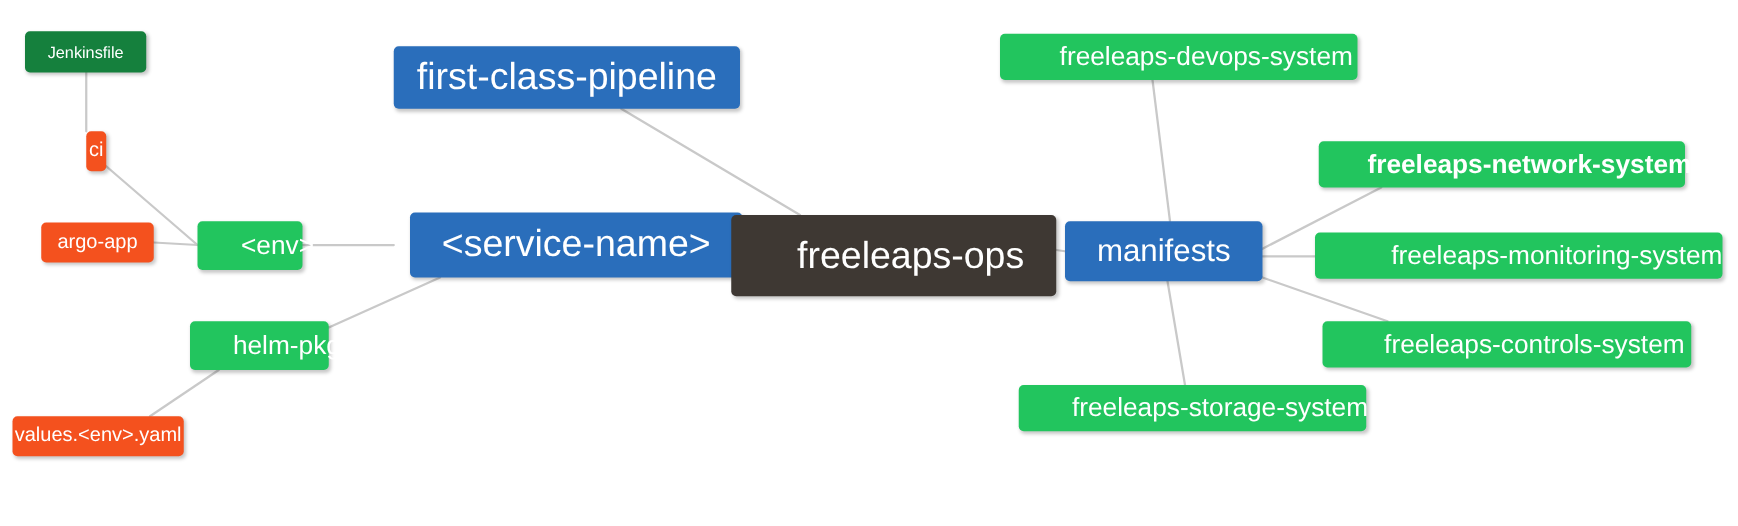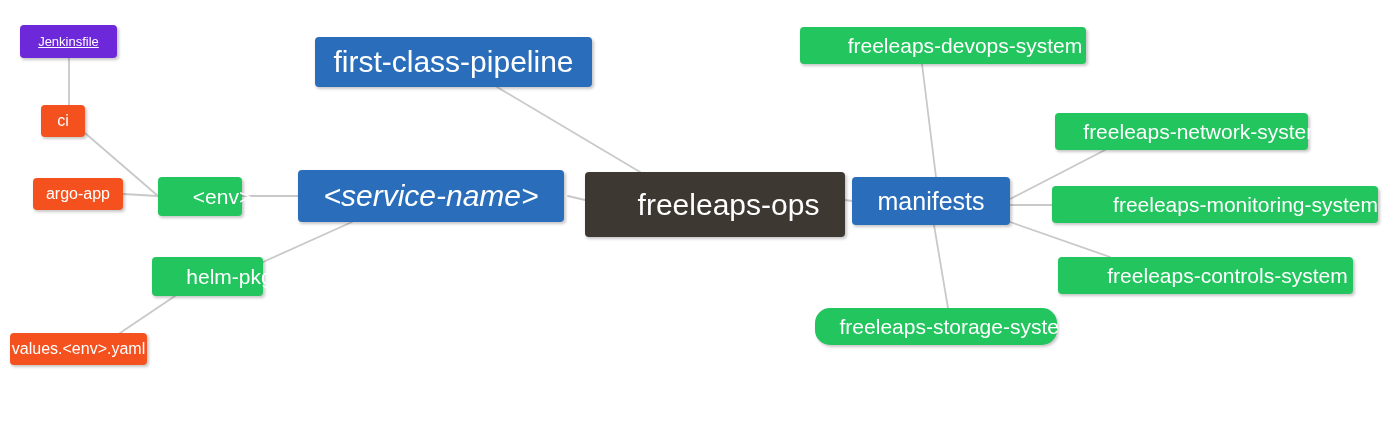--- a/index.html
+++ b/index.html
@@ -42,21 +42,21 @@
     white-space: nowrap;
     line-height: 1;
     box-shadow: 1.5px 2px 3px rgba(0,0,0,0.22);
     user-select: none;
   }
   .node-label {
     display: block;
     white-space: nowrap;
   }
   
-  .c-orange  { background: #6d28d9; text-decoration: underline; }
+  .c-orange  { background: #15803d; }
   .c-red     { background: #f4511e; }
   .c-green   { background: #22c55e; padding-left: 44px; }
   .c-blue    { background: #2a6ebb; }
   .c-dark    { background: #3e3833; padding-left: 27px; }
 
   
   .s-xs .node-label { font-size: 13px; }
   .s-sm .node-label { font-size: 16px; }
   .s-md .node-label { font-size: 21px; }
   .s-lg .node-label { font-size: 25px; }
@@ -79,56 +79,56 @@
       <line x1="936" y1="177" x2="922" y2="64" stroke="#c9c9c9" stroke-width="1.8" stroke-linecap="round"></line>
       <line x1="1010" y1="199" x2="1105" y2="150" stroke="#c9c9c9" stroke-width="1.8" stroke-linecap="round"></line>
       <line x1="1010" y1="205" x2="1052" y2="205" stroke="#c9c9c9" stroke-width="1.8" stroke-linecap="round"></line>
       <line x1="1010" y1="222" x2="1110" y2="257" stroke="#c9c9c9" stroke-width="1.8" stroke-linecap="round"></line>
       <line x1="934" y1="225" x2="948" y2="308" stroke="#c9c9c9" stroke-width="1.8" stroke-linecap="round"></line>
     </svg>
   <div id="node-layer">
       <div class="node c-orange s-xs" style="left: 20px; top: 25px; width: 97px; height: 33px;">
         <span class="node-label">Jenkinsfile</span>
       </div>
-      <div class="node c-red s-sm" style="left: 41px; top: 105px; width: 44px; height: 32px;">
+      <div class="node c-red s-sm" style="left: 69px; top: 105px; width: 16px; height: 32px;">
         <span class="node-label">ci</span>
       </div>
       <div class="node c-red s-sm" style="left: 33px; top: 178px; width: 90px; height: 32px; align-items: center;">
         <span class="node-label">argo-app</span>
       </div>
       <div class="node c-green s-md" style="left: 158px; top: 177px; width: 84px; height: 39px;">
         <span class="node-label">&lt;env&gt;</span>
       </div>
       <div class="node c-green s-md" style="left: 152px; top: 257px; width: 111px; height: 39px; text-align: center;">
         <span class="node-label">helm-pkg</span>
       </div>
       <div class="node c-red s-sm" style="left: 10px; top: 333px; width: 137px; height: 32px;">
         <span class="node-label">values.&lt;env&gt;.yaml</span>
       </div>
       <div class="node c-blue s-xl" style="left: 315px; top: 37px; width: 277px; height: 50px;">
         <span class="node-label">first-class-pipeline</span>
       </div>
-      <div class="node c-blue s-xl" style="left: 298px; top: 170px; width: 266px; height: 52px; font-style: italic;">
+      <div class="node c-blue s-xl" style="left: 328px; top: 170px; width: 266px; height: 52px;">
         <span class="node-label">&lt;service-name&gt;</span>
       </div>
       <div class="node c-dark s-xl" style="left: 585px; top: 172px; width: 260px; height: 65px;">
         <span class="node-label">freeleaps-ops</span>
       </div>
       <div class="node c-blue s-lg" style="left: 852px; top: 177px; width: 158px; height: 48px;">
         <span class="node-label">manifests</span>
       </div>
       <div class="node c-green s-md" style="left: 800px; top: 27px; width: 286px; height: 37px;">
         <span class="node-label">freeleaps-devops-system</span>
       </div>
-      <div class="node c-green s-md" style="left: 1055px; top: 113px; width: 253px; height: 37px;">
+      <div class="node c-green s-md" style="left: 1055px; top: 113px; width: 293px; height: 37px; font-weight: bold;">
         <span class="node-label">freeleaps-network-system</span>
       </div>
       <div class="node c-green s-md" style="left: 1052px; top: 186px; width: 326px; height: 37px; justify-content: flex-end;">
         <span class="node-label">freeleaps-monitoring-system</span>
       </div>
       <div class="node c-green s-md" style="left: 1058px; top: 257px; width: 295px; height: 37px;">
         <span class="node-label">freeleaps-controls-system</span>
       </div>
-      <div class="node c-green s-md" style="left: 815px; top: 308px; width: 242px; height: 37px; border-radius: 15px;">
+      <div class="node c-green s-md" style="left: 815px; top: 308px; width: 278px; height: 37px;">
         <span class="node-label">freeleaps-storage-system</span>
       </div>
     </div>
 </div>
 
 </body></html>

